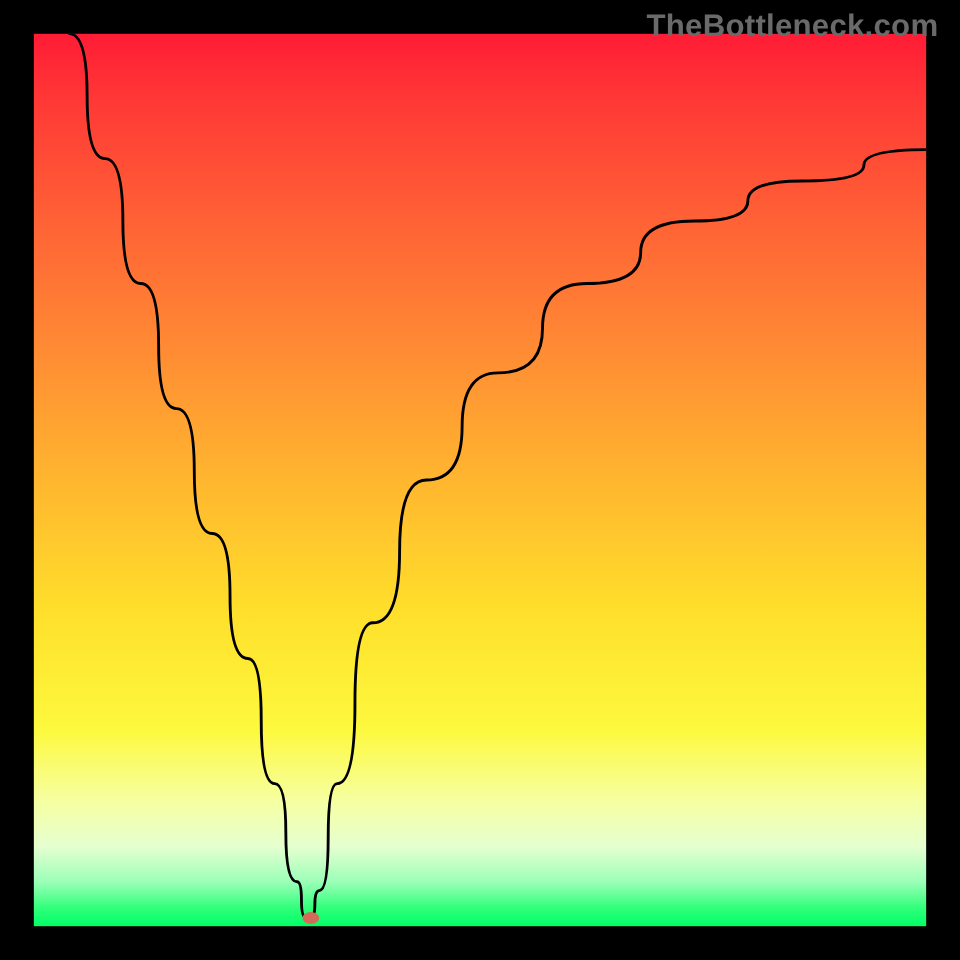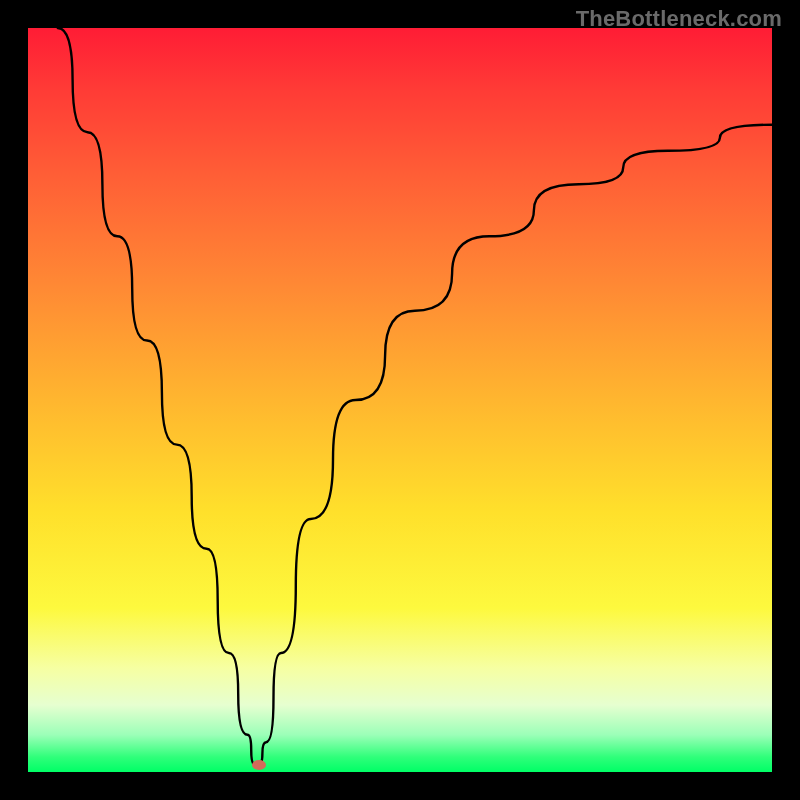--- a/index.html
+++ b/index.html
@@ -9,21 +9,21 @@
     background: #000;
     position: relative;
     font-family: Arial, sans-serif;
     overflow: hidden;
   }
   .watermark {
     position: absolute;
     top: 6px;
     right: 18px;
     color: #6a6a6a;
-    font-size: 22px;
+    font-size: 26px;
     font-weight: bold;
     z-index: 10;
     letter-spacing: 0.2px;
   }
   .plot-area {
     position: absolute;
     left: 28px;
     top: 28px;
     width: 744px;
     height: 744px;

